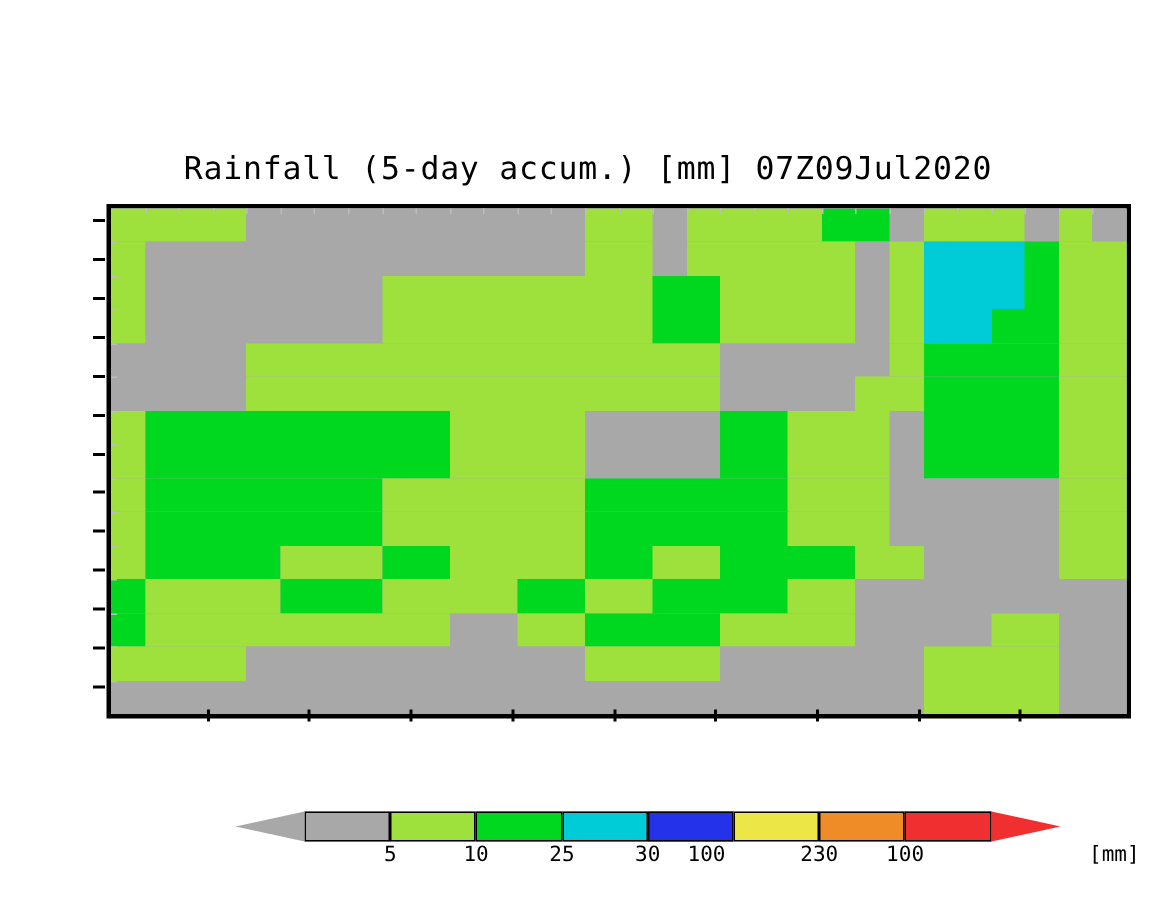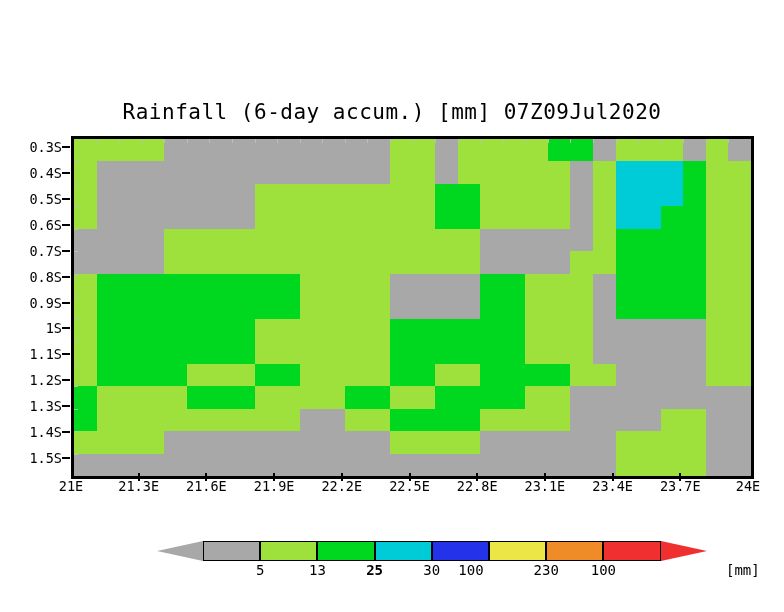--- a/index.html
+++ b/index.html
@@ -61,37 +61,22 @@
     position:absolute;top:21px;font-size:14px;color:#000;
     transform:translateX(-50%);white-space:pre;
   }
   #cb-unit{position:absolute;top:21px;font-size:14px;color:#000;white-space:pre;}
 </style>
 </head>
 <body>
 
 <div id="stage">
 
-  <div id="title">Rainfall (6-day accum.) [mm] 07Z09Jul2020</div>
-
-  <div id="ylabels">
-      <div class="ytick-label" style="top: 10.9615px;">0.3S</div>
-      <div class="ytick-label" style="top: 36.8846px;">0.4S</div>
-      <div class="ytick-label" style="top: 62.8077px;">0.5S</div>
-      <div class="ytick-label" style="top: 88.7308px;">0.6S</div>
-      <div class="ytick-label" style="top: 114.654px;">0.7S</div>
-      <div class="ytick-label" style="top: 140.577px;">0.8S</div>
-      <div class="ytick-label" style="top: 166.5px;">0.9S</div>
-      <div class="ytick-label" style="top: 192.423px;">1S</div>
-      <div class="ytick-label" style="top: 218.346px;">1.1S</div>
-      <div class="ytick-label" style="top: 244.269px;">1.2S</div>
-      <div class="ytick-label" style="top: 270.192px;">1.3S</div>
-      <div class="ytick-label" style="top: 296.115px;">1.4S</div>
-      <div class="ytick-label" style="top: 322.038px;">1.5S</div>
-    </div>
+  <div id="title">Rainfall (5-day accum.) [mm] 07Z09Jul2020</div>
+
   <div id="ymarks">
       <div class="ytick-mark" style="top: 10.9615px;"></div>
       <div class="ytick-mark" style="top: 36.8846px;"></div>
       <div class="ytick-mark" style="top: 62.8077px;"></div>
       <div class="ytick-mark" style="top: 88.7308px;"></div>
       <div class="ytick-mark" style="top: 114.654px;"></div>
       <div class="ytick-mark" style="top: 140.577px;"></div>
       <div class="ytick-mark" style="top: 166.5px;"></div>
       <div class="ytick-mark" style="top: 192.423px;"></div>
       <div class="ytick-mark" style="top: 218.346px;"></div>
@@ -308,50 +293,37 @@
       <div class="xtick-mark" style="left: 67.7px;"></div>
       <div class="xtick-mark" style="left: 135.4px;"></div>
       <div class="xtick-mark" style="left: 203.1px;"></div>
       <div class="xtick-mark" style="left: 270.8px;"></div>
       <div class="xtick-mark" style="left: 338.5px;"></div>
       <div class="xtick-mark" style="left: 406.2px;"></div>
       <div class="xtick-mark" style="left: 473.9px;"></div>
       <div class="xtick-mark" style="left: 541.6px;"></div>
       <div class="xtick-mark" style="left: 609.3px;"></div>
     </div>
-  <div id="xlabels">
-      <div class="xtick-label" style="left: 0px;">21E</div>
-      <div class="xtick-label" style="left: 67.7px;">21.3E</div>
-      <div class="xtick-label" style="left: 135.4px;">21.6E</div>
-      <div class="xtick-label" style="left: 203.1px;">21.9E</div>
-      <div class="xtick-label" style="left: 270.8px;">22.2E</div>
-      <div class="xtick-label" style="left: 338.5px;">22.5E</div>
-      <div class="xtick-label" style="left: 406.2px;">22.8E</div>
-      <div class="xtick-label" style="left: 473.9px;">23.1E</div>
-      <div class="xtick-label" style="left: 541.6px;">23.4E</div>
-      <div class="xtick-label" style="left: 609.3px;">23.7E</div>
-      <div class="xtick-label" style="left: 677px;">24E</div>
-    </div>
 
   <div id="colorbar">
     <div id="cb-bar">
         <div class="cb-seg" style="left: 53px; width: 57.2px; background: rgb(168, 168, 168);"></div>
         <div class="cb-seg" style="left: 110.2px; width: 57.2px; background: rgb(158, 224, 60);"></div>
         <div class="cb-seg" style="left: 167.4px; width: 57.2px; background: rgb(0, 216, 32);"></div>
         <div class="cb-seg" style="left: 224.6px; width: 57.2px; background: rgb(0, 204, 216);"></div>
         <div class="cb-seg" style="left: 281.8px; width: 57.2px; background: rgb(36, 50, 234);"></div>
         <div class="cb-seg" style="left: 339px; width: 57.2px; background: rgb(236, 230, 71);"></div>
         <div class="cb-seg" style="left: 396.2px; width: 57.2px; background: rgb(239, 140, 40);"></div>
         <div class="cb-seg" style="left: 453.4px; width: 57.2px; background: rgb(240, 48, 48);"></div>
         <div style="position: absolute; left: 7px; top: 0px; width: 0px; height: 0px; border-top: 10px solid transparent; border-bottom: 10px solid transparent; border-right: 46px solid rgb(168, 168, 168);"></div>
         <div style="position: absolute; left: 510.6px; top: 0px; width: 0px; height: 0px; border-top: 10px solid transparent; border-bottom: 10px solid transparent; border-left: 46px solid rgb(240, 48, 48);"></div>
       </div>
     <span id="cb-unit" style="left: 576px;">[mm]</span>
   <div class="cb-label" style="left: 110.2px;">5</div>
-      <div class="cb-label" style="left: 167.4px;">13</div>
-      <div class="cb-label" style="left: 224.6px; font-weight: bold;">25</div>
+      <div class="cb-label" style="left: 167.4px;">10</div>
+      <div class="cb-label" style="left: 224.6px;">25</div>
       <div class="cb-label" style="left: 281.8px;">30</div>
       <div class="cb-label" style="left: 321px;">100</div>
       <div class="cb-label" style="left: 396.2px;">230</div>
       <div class="cb-label" style="left: 453.4px;">100</div>
     </div>
 
 </div>
 
 </body></html>

